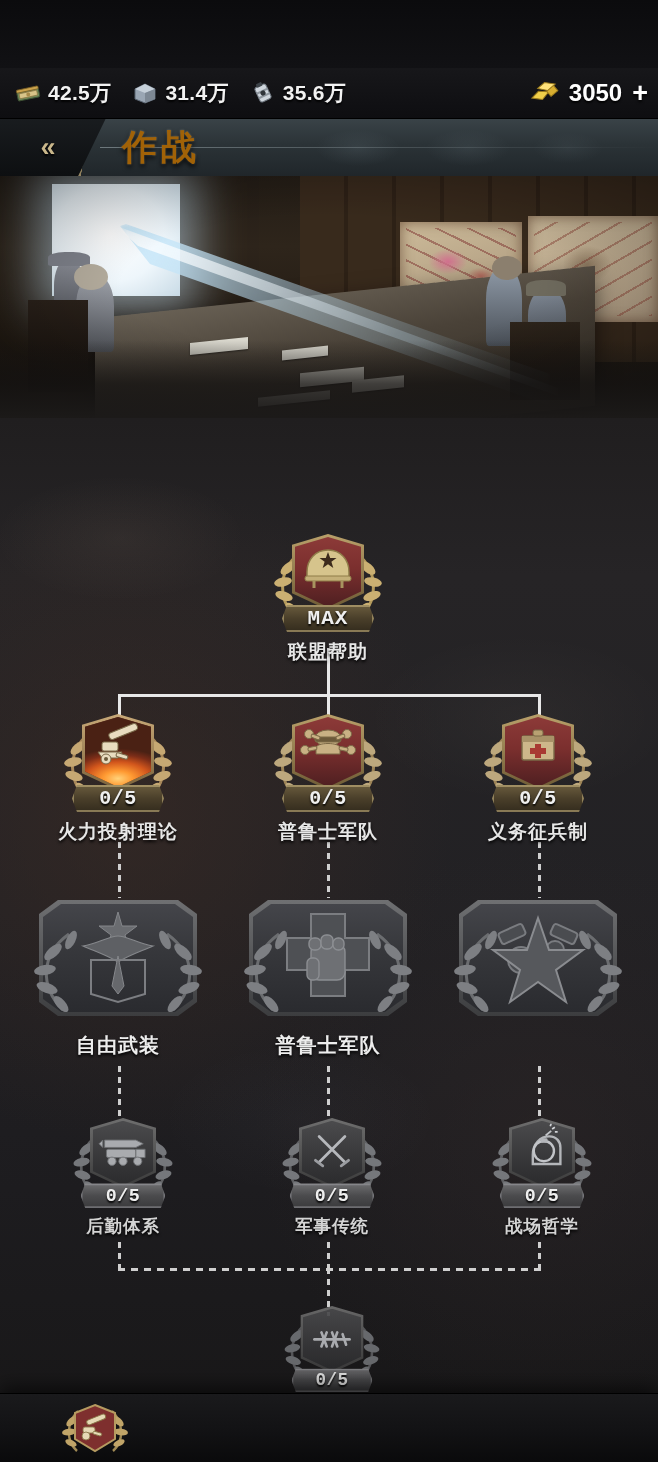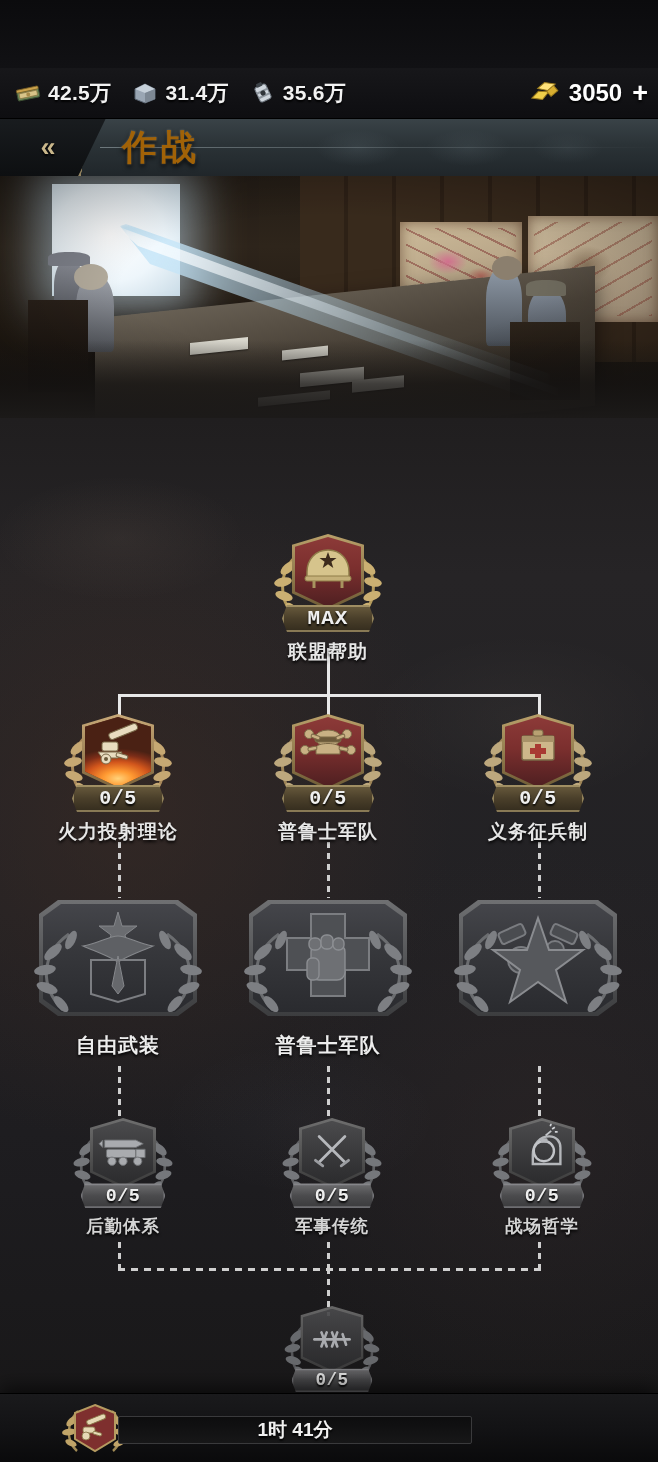--- a/index.html
+++ b/index.html
@@ -916,20 +916,16 @@
         <path d="M35 4 L55 12 L55 38 L35 50 L15 38 L15 12 Z" fill="#7e2f2e" stroke="#b59a60" stroke-width="2"></path>
         <g fill="#e6d9b6" stroke="#8a7749" stroke-width=".9">
           <rect x="26" y="16" width="20" height="5" rx="2.5" transform="rotate(-22 36 18)"></rect>
           <rect x="23" y="26" width="12" height="6" rx="2"></rect>
           <circle cx="26" cy="35" r="4"></circle>
           <rect x="33" y="31" width="9" height="3" rx="1.5" transform="rotate(16 37 32)"></rect>
         </g>
       </svg>
     </div>
 
-    <div class="progress">
-      <div class="progress-fill" style="width:0%;"></div>
-      <span class="progress-txt">1时 41分</span>
-    </div>
 
   </div>
 
 </div>
 
 </body></html>

